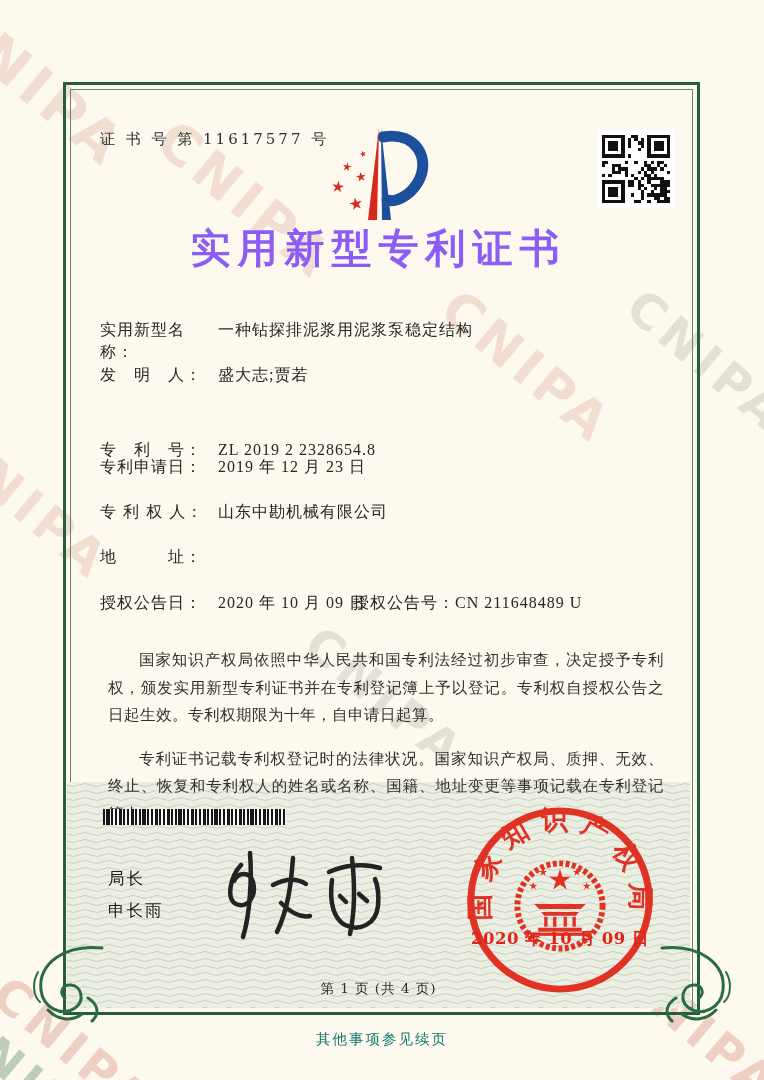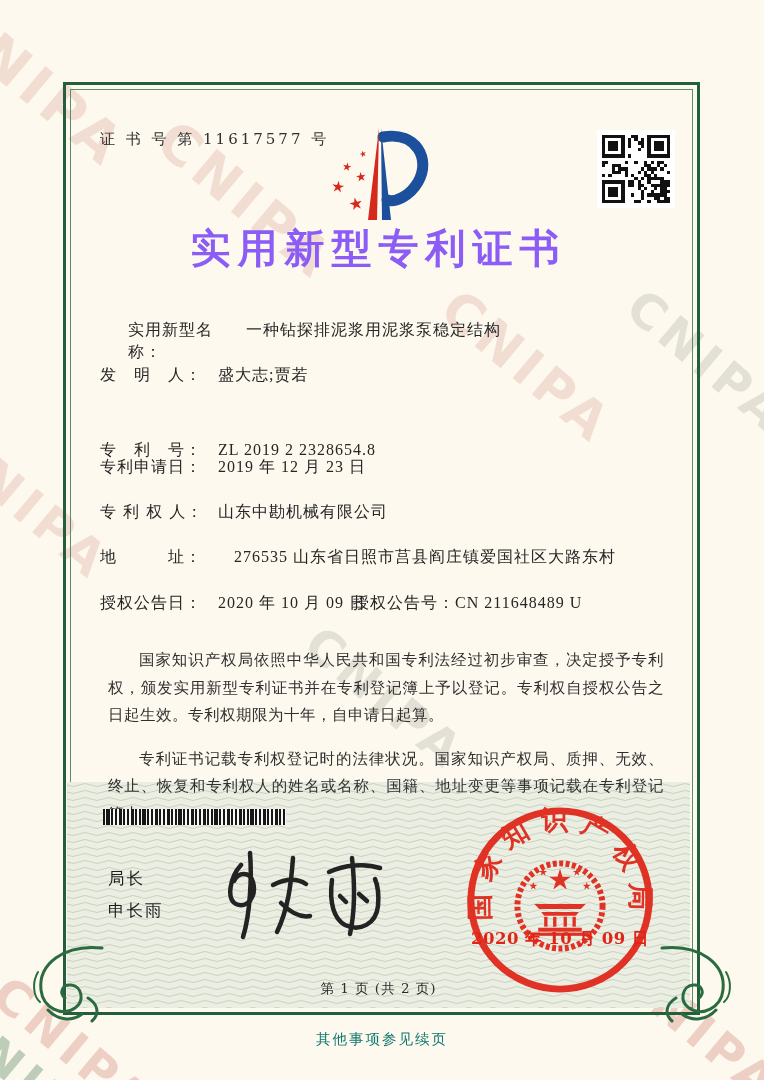--- a/index.html
+++ b/index.html
@@ -292,21 +292,21 @@
         <rect x="15" y="1" width="5" height="5" fill="#fff"></rect>
         <rect x="16" y="2" width="3" height="3" fill="#111"></rect>
         <rect x="0" y="14" width="7" height="7" fill="#111"></rect>
         <rect x="1" y="15" width="5" height="5" fill="#fff"></rect>
         <rect x="2" y="16" width="3" height="3" fill="#111"></rect>
       </svg>
   </div>
 
   <div class="title">实用新型专利证书</div>
 
-  <div class="field-row" style="top:319px;margin-left:28px;">
+  <div class="field-row" style="top:319px;">
     <span class="lbl">实用新型名称：</span>
     <span class="val">一种钻探排泥浆用泥浆泵稳定结构</span>
   </div>
   <div class="field-row" style="top:364px;">
     <span class="lbl">发　明　人：</span>
     <span class="val">盛大志;贾若</span>
   </div>
   <div class="field-row" style="top:411px;margin-top:28px;">
     <span class="lbl">专　利　号：</span>
     <span class="val">ZL 2019 2 2328654.8</span>
@@ -314,21 +314,20 @@
   <div class="field-row" style="top:456px;">
     <span class="lbl">专利申请日：</span>
     <span class="val">2019 年 12 月 23 日</span>
   </div>
   <div class="field-row" style="top:501px;align-items:flex-end;">
     <span class="lbl">专 利 权 人：</span>
     <span class="val">山东中勘机械有限公司</span>
   </div>
   <div class="field-row" style="top:546px;gap:16px;">
     <span class="lbl">地　　　址：</span>
-    <span class="val">276535 山东省日照市莒县阎庄镇爱国社区大路东村</span>
   </div>
   <div class="field-row grant-row" style="top:592px;">
     <span class="lbl">授权公告日：</span>
     <span class="val">2020 年 10 月 09 日</span>
     <span class="pair2">
       <span class="lbl">授权公告号：</span>
       <span class="val">CN 211648489 U</span>
     </span>
   </div>
 
@@ -394,16 +393,16 @@
   </div>
   <div class="orn orn-r">
     <svg viewBox="0 0 78 82" width="78" height="82" fill="none" stroke="#2a6b40" stroke-width="3" stroke-linecap="round">
       <path d="M72,6 C34,2 8,22 11,48 C13,66 32,75 45,66 C55,59 52,44 41,43 C32,42 29,51 35,56"></path>
       <path d="M18,68 C27,78 42,80 52,72"></path>
       <path d="M58,56 C68,62 70,72 62,79"></path>
       <path d="M8,30 C2,40 3,54 10,60" stroke-width="2"></path>
     </svg>
   </div>
 
-  <div class="page-info">第 1 页 (共 2 页)</div>
+  <div class="page-info">第 1 页 (共 4 页)</div>
   <div class="foot-note">其他事项参见续页</div>
 
 </div>
 
 </body></html>

